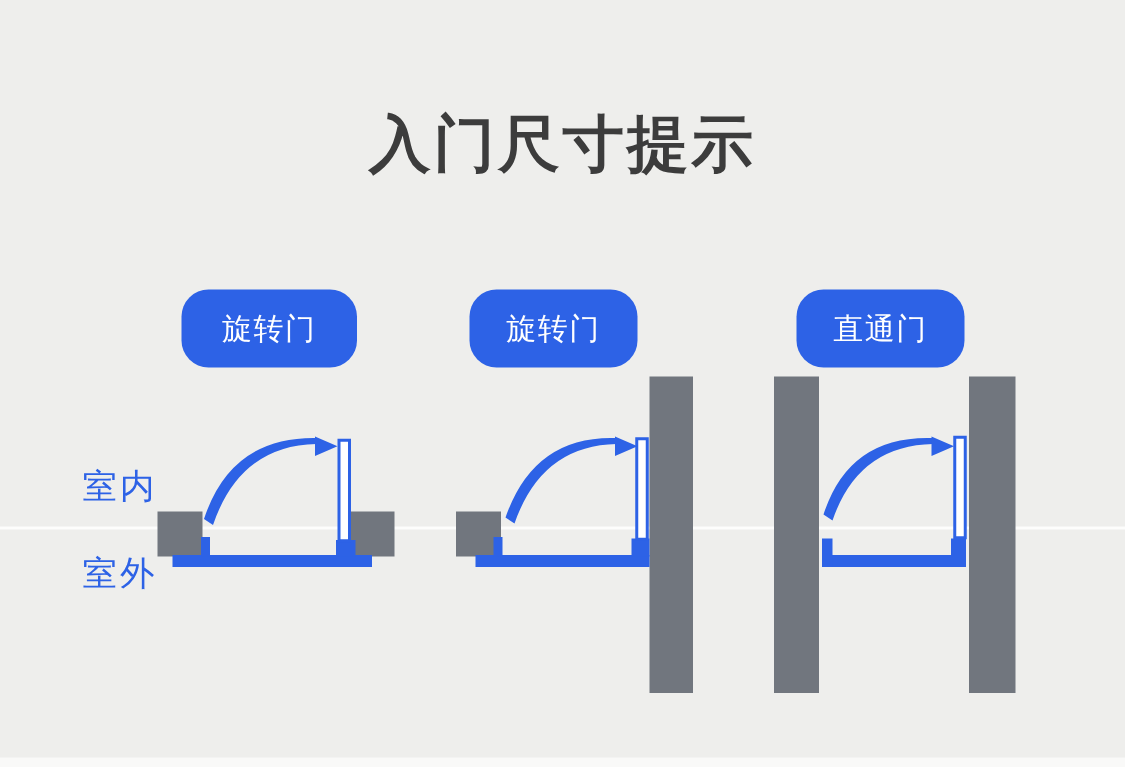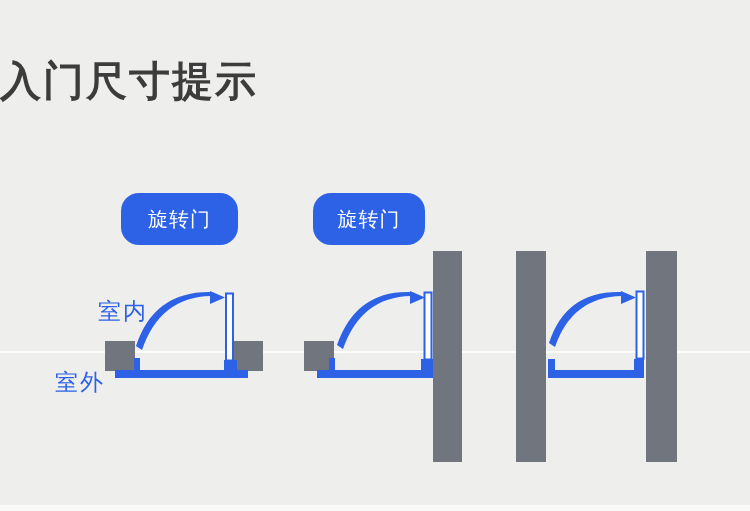--- a/index.html
+++ b/index.html
@@ -12,42 +12,42 @@
     --door-leaf-fill:#ffffff;
   }
   *{margin:0;padding:0;box-sizing:border-box;}
   html,body{background:#ddd;}
   body{display:flex;justify-content:center;font-family:"Liberation Sans","DejaVu Sans",sans-serif;}
   .stage{
     position:relative;width:750px;height:511px;background:var(--background);
     overflow:hidden;flex:0 0 auto;
   }
   .title{
-    position:absolute;top:58px;left:0;width:750px;text-align:left;
+    position:absolute;top:73px;left:0;width:750px;text-align:center;
     font-size:41px;line-height:1.15;font-weight:600;color:var(--title-text);
     letter-spacing:2px;
   }
   .subtitle{
     position:absolute;top:108px;left:0;width:750px;text-align:center;
     font-size:18px;line-height:1;color:var(--subtitle-text);letter-spacing:3px;
   }
   .pill{
     position:absolute;top:193px;height:52px;border-radius:18px;
     background:var(--accent);color:var(--pill-text);
     display:flex;align-items:center;justify-content:center;
     font-size:20px;letter-spacing:1px;
   }
   .pill-1{left:121px;width:117px;}
   .pill-2{left:313px;width:112px;}
   .pill-3{left:531px;width:112px;}
   .side-label{
     position:absolute;left:55px;color:var(--accent);
     font-size:23px;letter-spacing:2px;font-weight:500;line-height:1;
   }
-  .side-label.indoor{top:300px;margin-left:43px;}
+  .side-label.indoor{top:313px;}
   .side-label.outdoor{top:371px;}
   .divider{
     position:absolute;top:351px;left:0;width:750px;height:2px;
     background:rgba(255,255,255,0.85);
   }
   .bottom-strip{
     position:absolute;bottom:0;left:0;width:750px;height:6px;
     background:rgba(255,255,255,0.65);
   }
   svg.diagram-layer{position:absolute;top:0;left:0;}
@@ -59,20 +59,21 @@
 <body>
 
 <div class="stage">
 
   <div class="title">入门尺寸提示</div>
 
   <div class="divider"></div>
 
   <div class="pill pill-1">旋转门</div>
   <div class="pill pill-2">旋转门</div>
+  <div class="pill pill-3">直通门</div>
 
   <div class="side-label indoor">室内</div>
   <div class="side-label outdoor">室外</div>
 
   <svg class="diagram-layer" width="750" height="511" viewBox="0 0 750 511">
 
     <g>
       <rect class="fill-gray" x="105" y="341" width="30" height="30"></rect>
       <rect class="fill-gray" x="233" y="341" width="30" height="30"></rect>
       <rect class="fill-accent" x="115" y="370" width="133" height="8"></rect>

